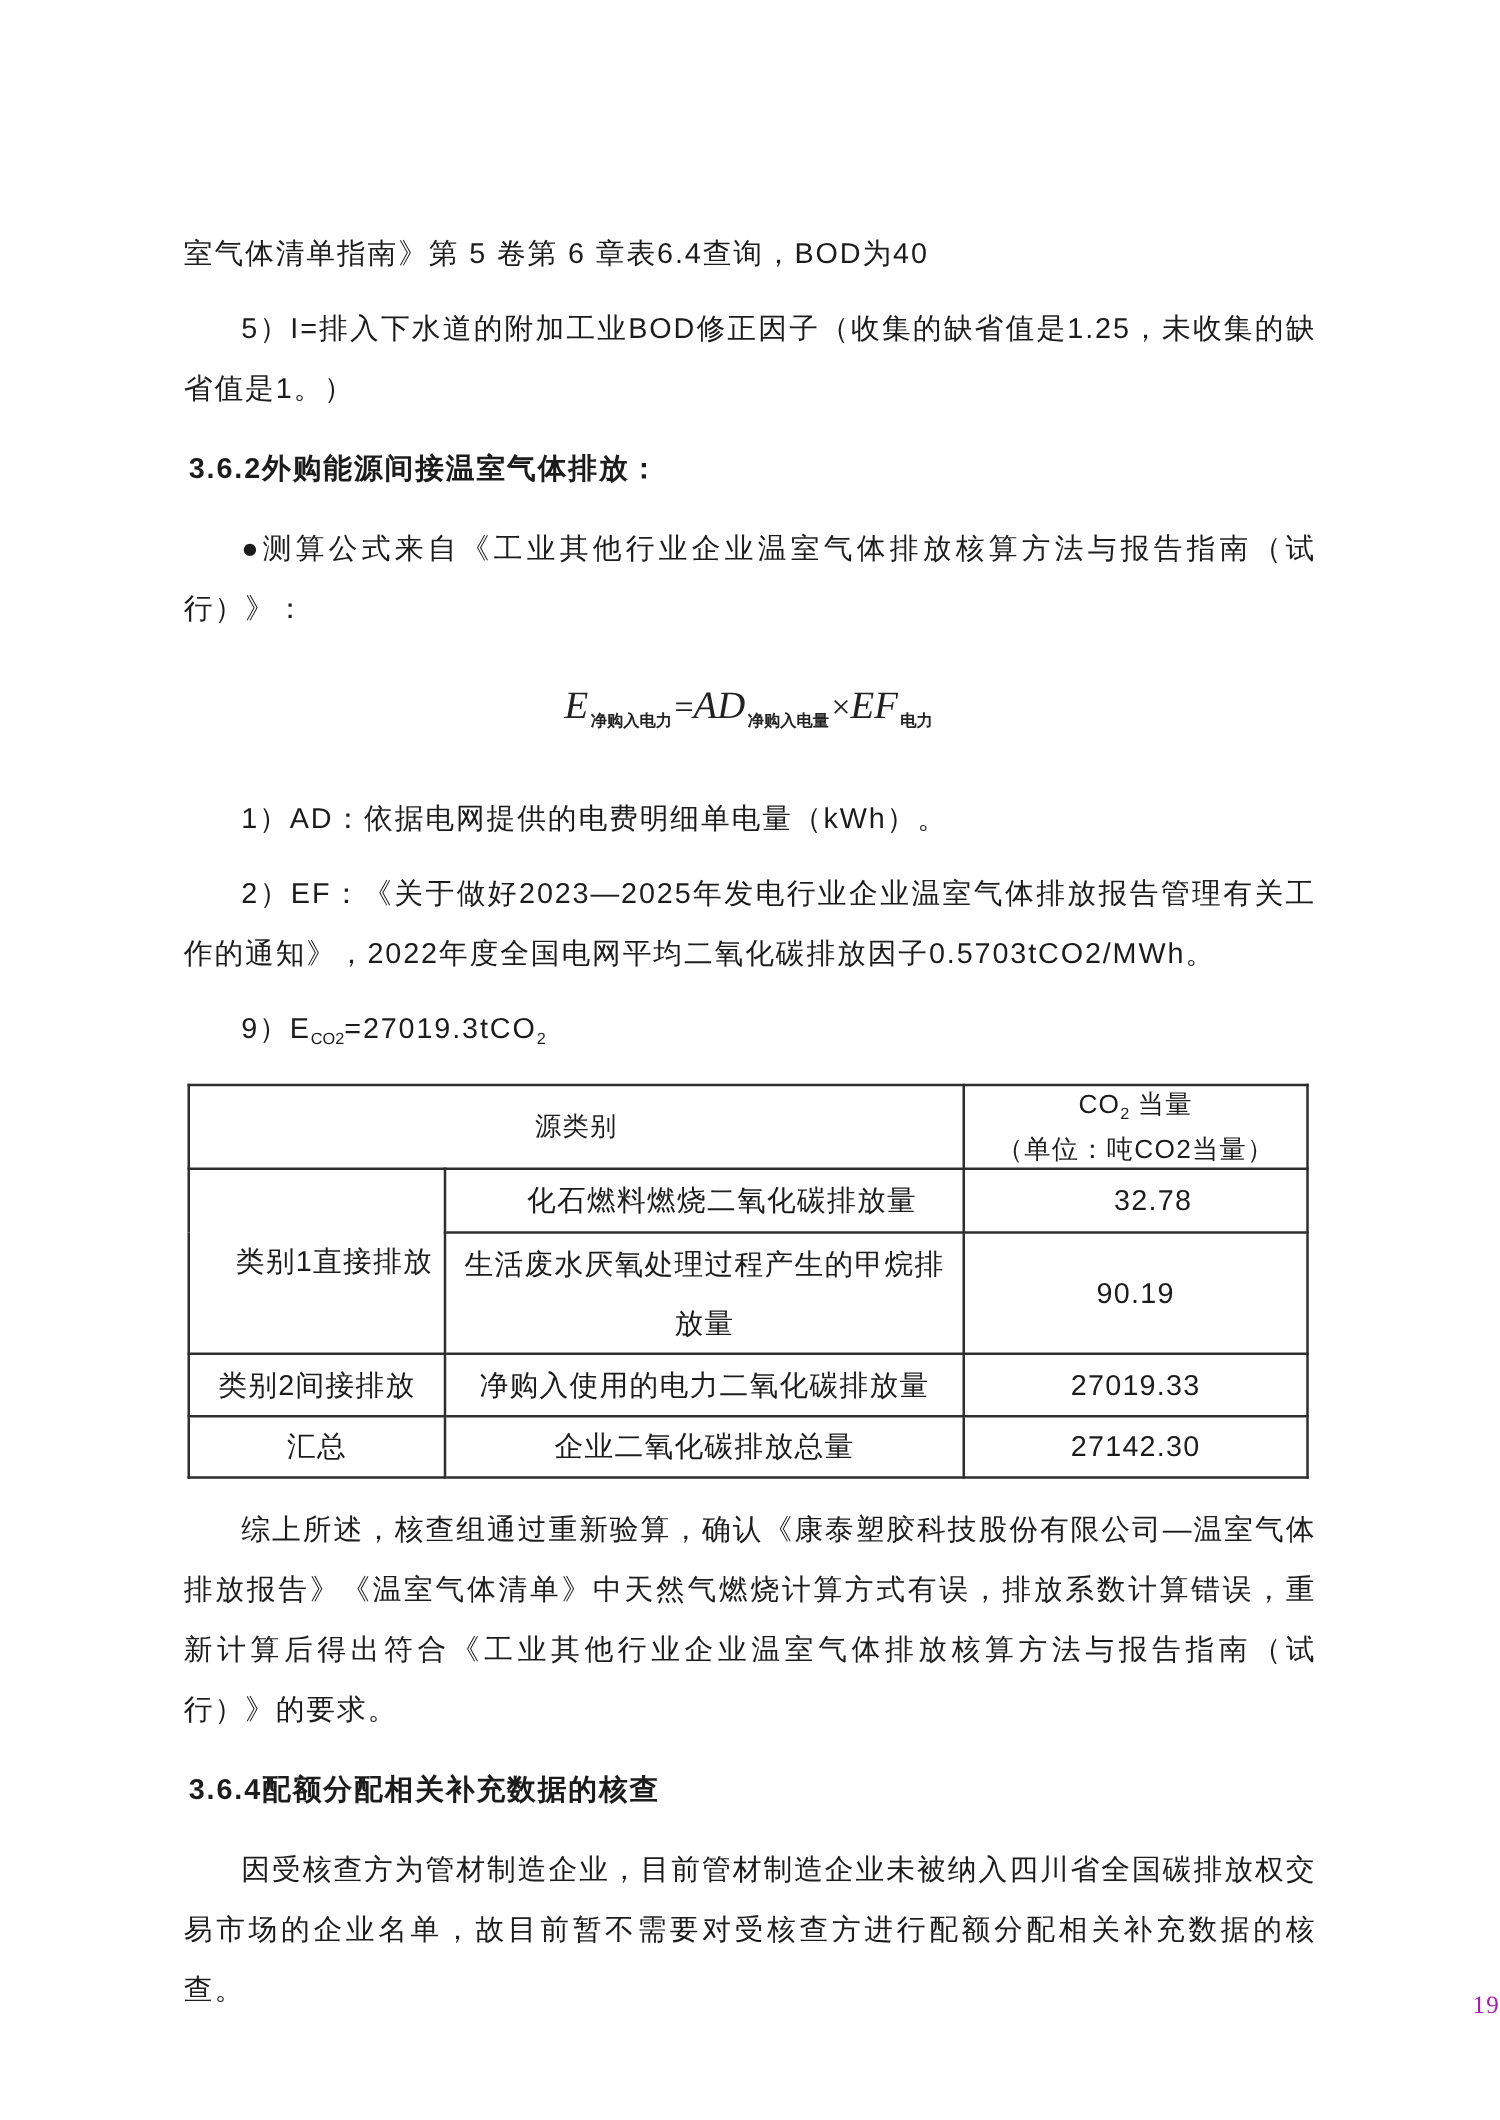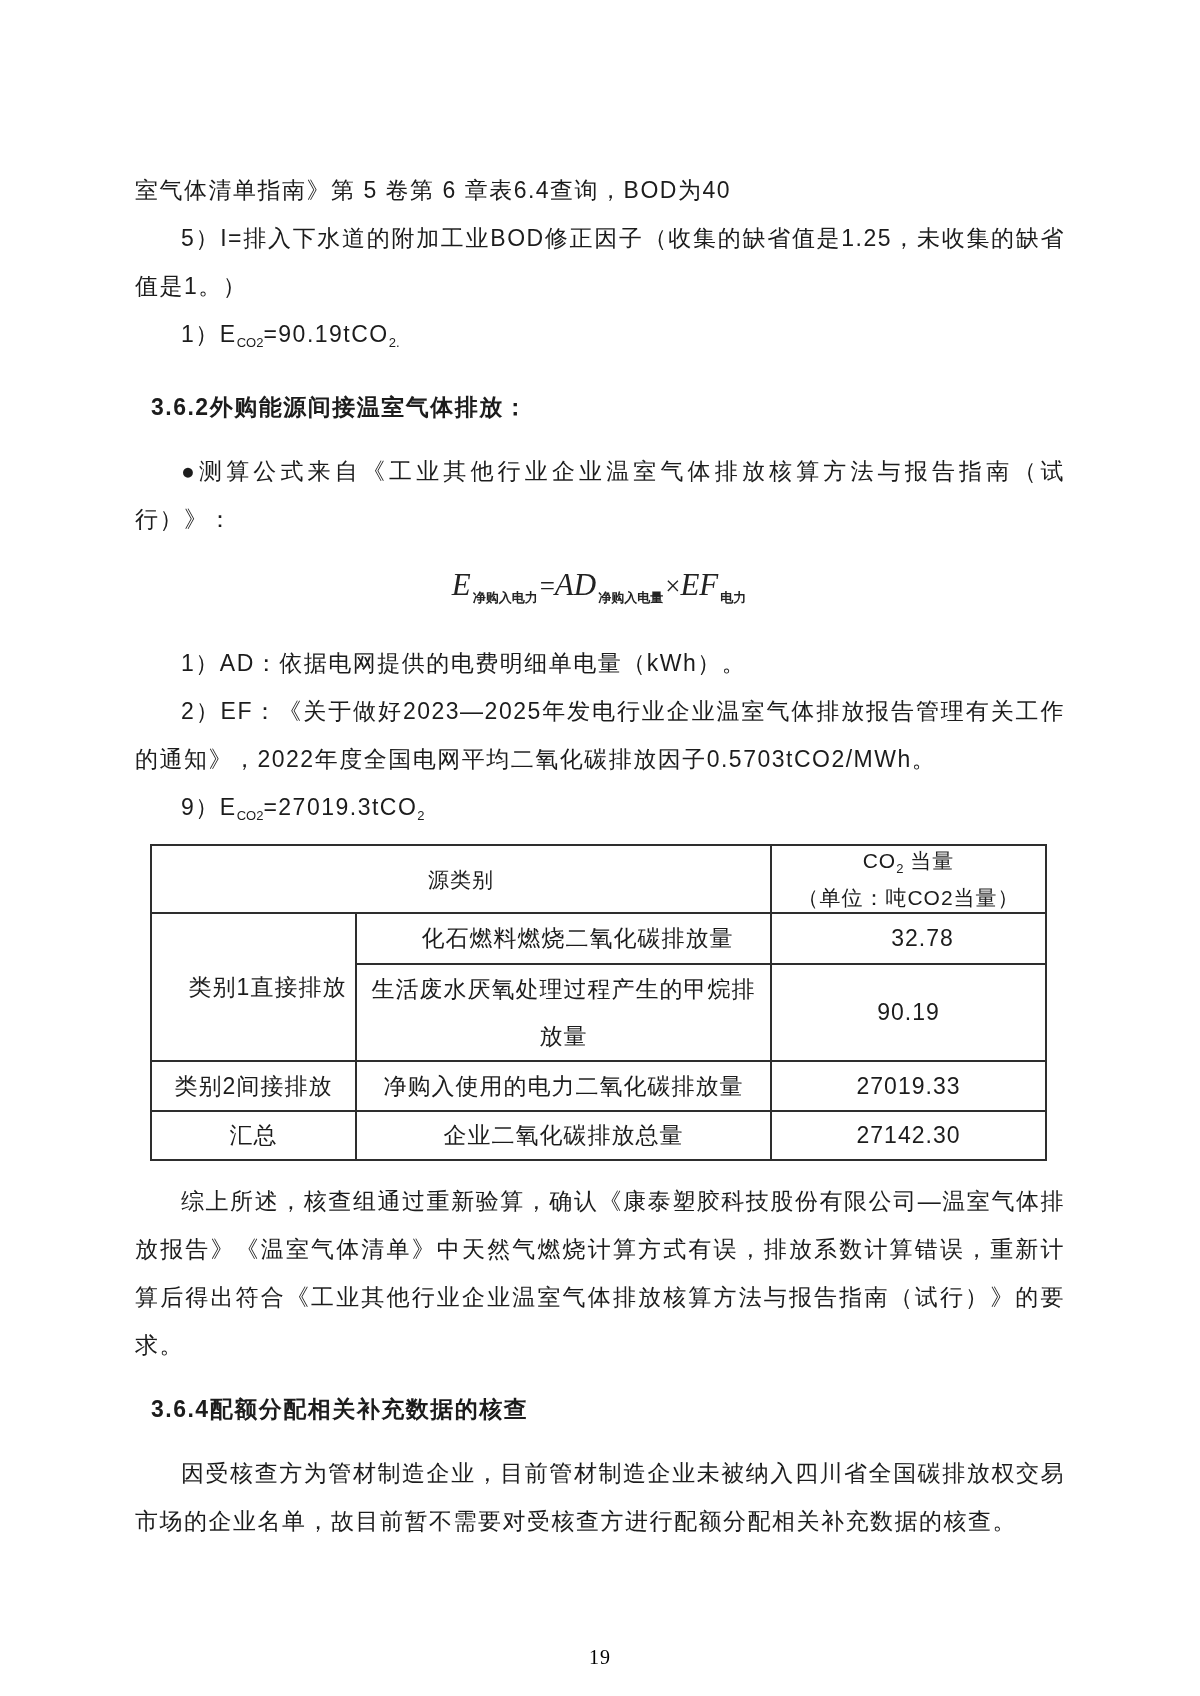--- a/index.html
+++ b/index.html
@@ -10,21 +10,21 @@
     background:#ffffff;
     color:#1c1c1c;
     font-family:"Liberation Sans","DejaVu Sans",sans-serif;
     overflow:hidden;
   }
   .content {
     padding:166px 135px 0 135px;
     font-size:23px;
     line-height:48px;
   }
-  .content p { margin:0; text-align:justify; letter-spacing:1.5px; }
+  .content p { margin:12px; text-align:justify; letter-spacing:1.5px; }
   .indent { text-indent:2em; }
   .heading { margin:16px; font-size:23px; line-height:48px; font-weight:bold; letter-spacing:1.5px; }
   .eline sub, .content sub { font-size:13px; vertical-align:-5px; letter-spacing:0; }
   .formula {
     height:96px;
     display:flex; align-items:center; justify-content:center;
   }
   .formula-inner {
     font-family:"Liberation Serif","DejaVu Serif",serif;
     font-size:31px; font-style:italic; color:#222;
@@ -49,37 +49,36 @@
   .col-cat { width:205px; }
   .col-src { width:415px; }
   .col-val { width:275px; }
   .row-header td { height:61px; line-height:29px; font-size:21px; }
   .row-h49 td { height:49px;padding-left:32px; }
   .row-h95 td { height:95px; }
   .row-h48 td { height:48px; }
   .row-h47 td { height:47px; }
   .hdr-sub { font-size:13px; vertical-align:-3px; }
   .footer {
-    position:absolute; top:1646px; left:0; right:0;
-    text-align:center; font-size:20px; color:#000000;
+    position:absolute; top:1593px; left:0; right:0;
+    text-align:right; font-size:20px; color:#a21caf;
     font-family:"Liberation Serif","DejaVu Serif",serif;
     letter-spacing:1px;
   }
 </style>
 </head>
 <body>
 
 <div class="page">
   <div class="content">
 
     <p>室气体清单指南》第 5 卷第 6 章表6.4查询，BOD为40</p>
 
     <p class="indent">5）I=排入下水道的附加工业BOD修正因子（收集的缺省值是1.25，未收集的缺省值是1。）</p>
 
-    <p class="indent eline"><span>1）E</span><sub>CO2</sub><span>=90.19tCO</span><sub>2.</sub></p>
 
     <h3 class="heading">3.6.2外购能源间接温室气体排放：</h3>
 
     <p class="indent">●测算公式来自《工业其他行业企业温室气体排放核算方法与报告指南（试行）》：</p>
 
     <div class="formula">
       <span class="formula-inner"><span>E</span><sub class="fsub">净购入电力</sub><span class="fop">=</span><span>AD</span><sub class="fsub">净购入电量</sub><span class="fop">×</span><span>EF</span><sub class="fsub">电力</sub></span>
     </div>
 
     <p class="indent">1）AD：依据电网提供的电费明细单电量（kWh）。</p>

